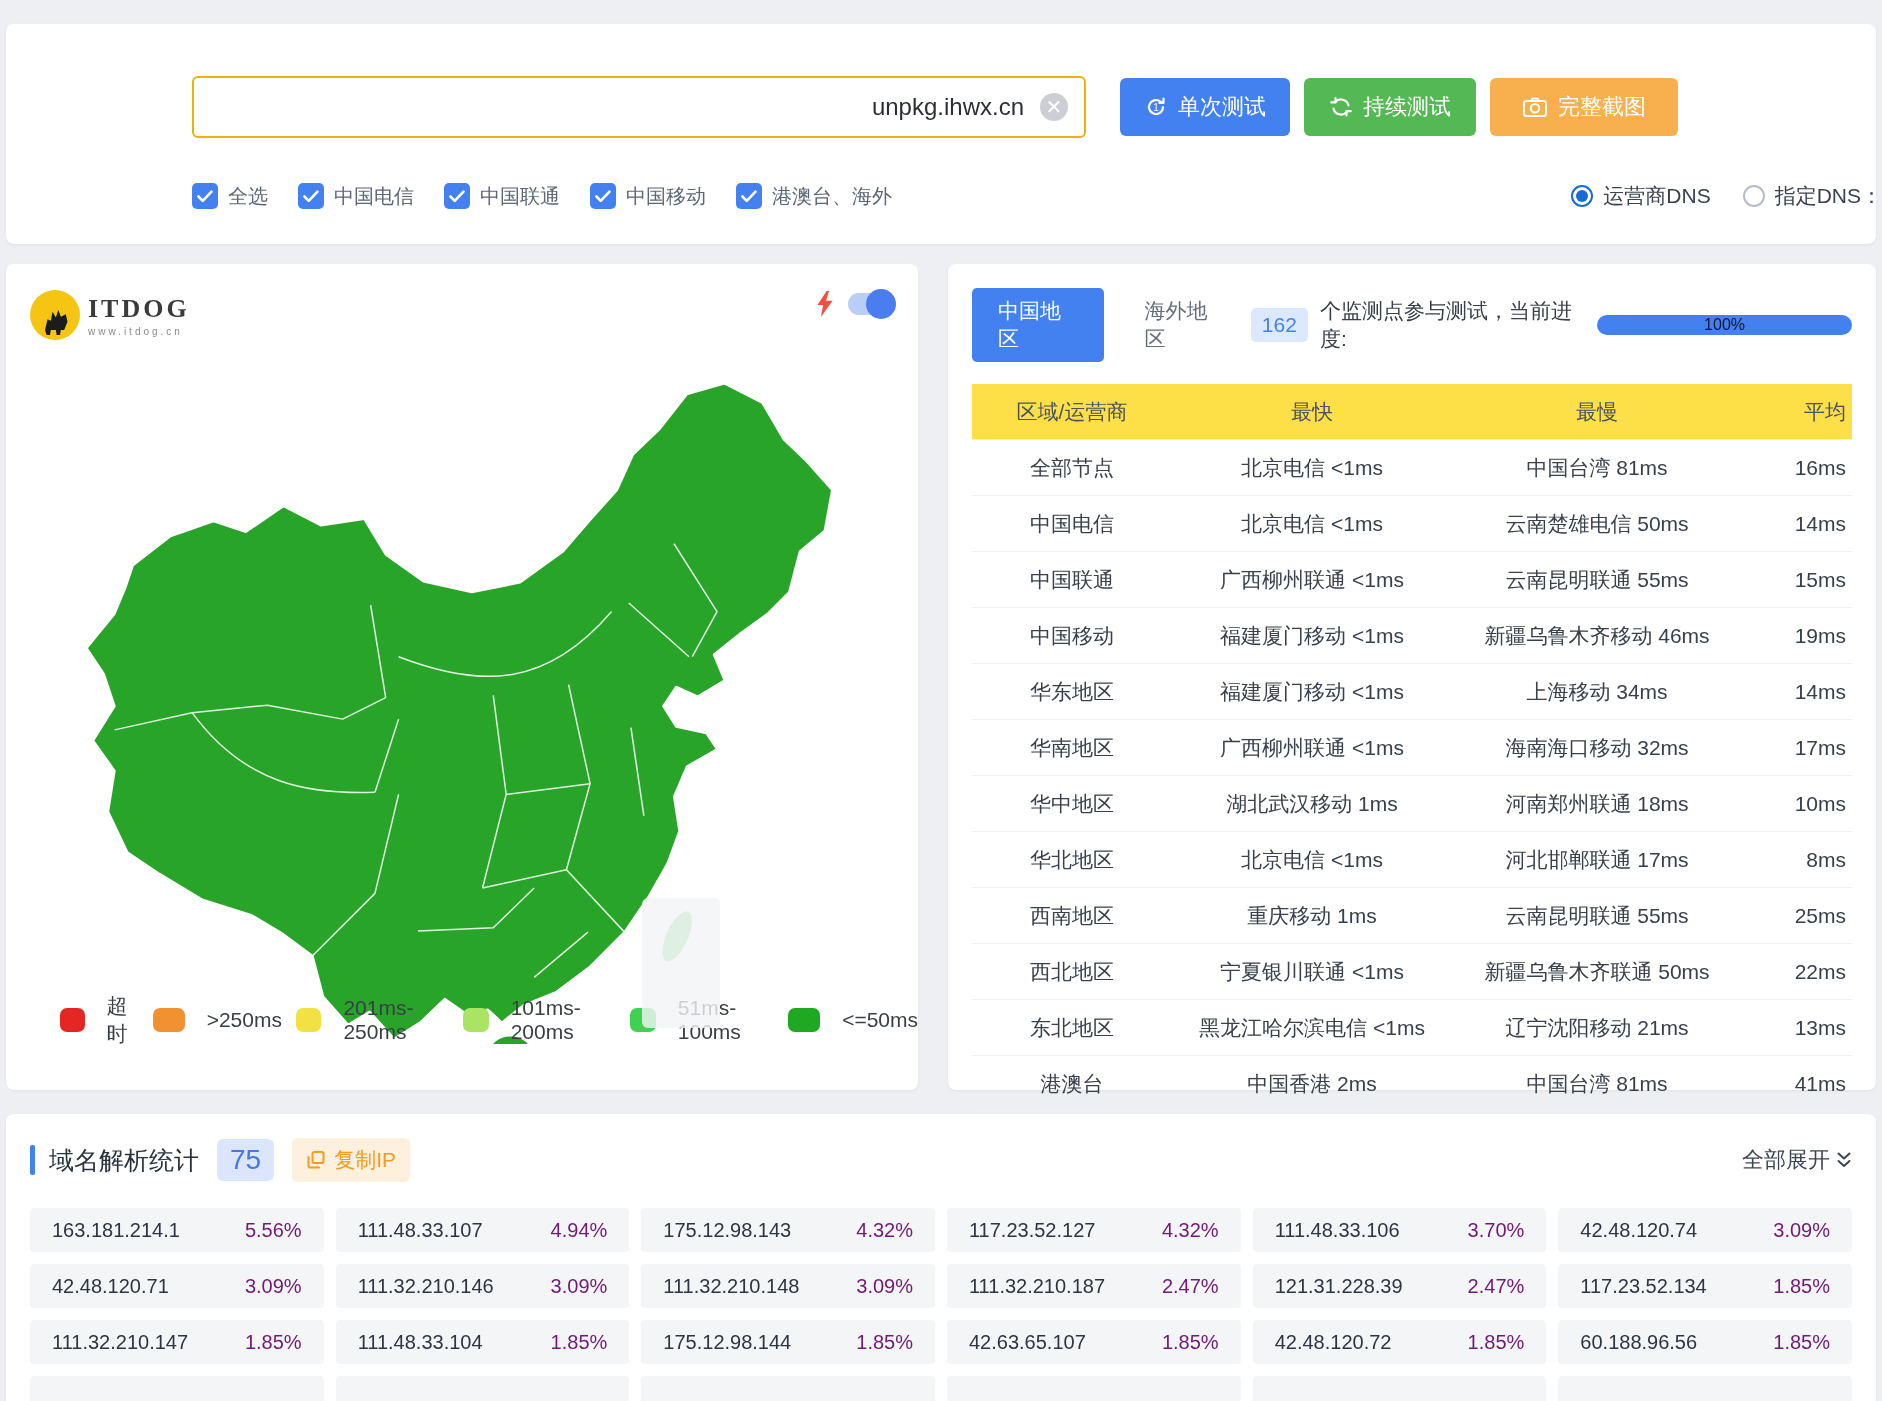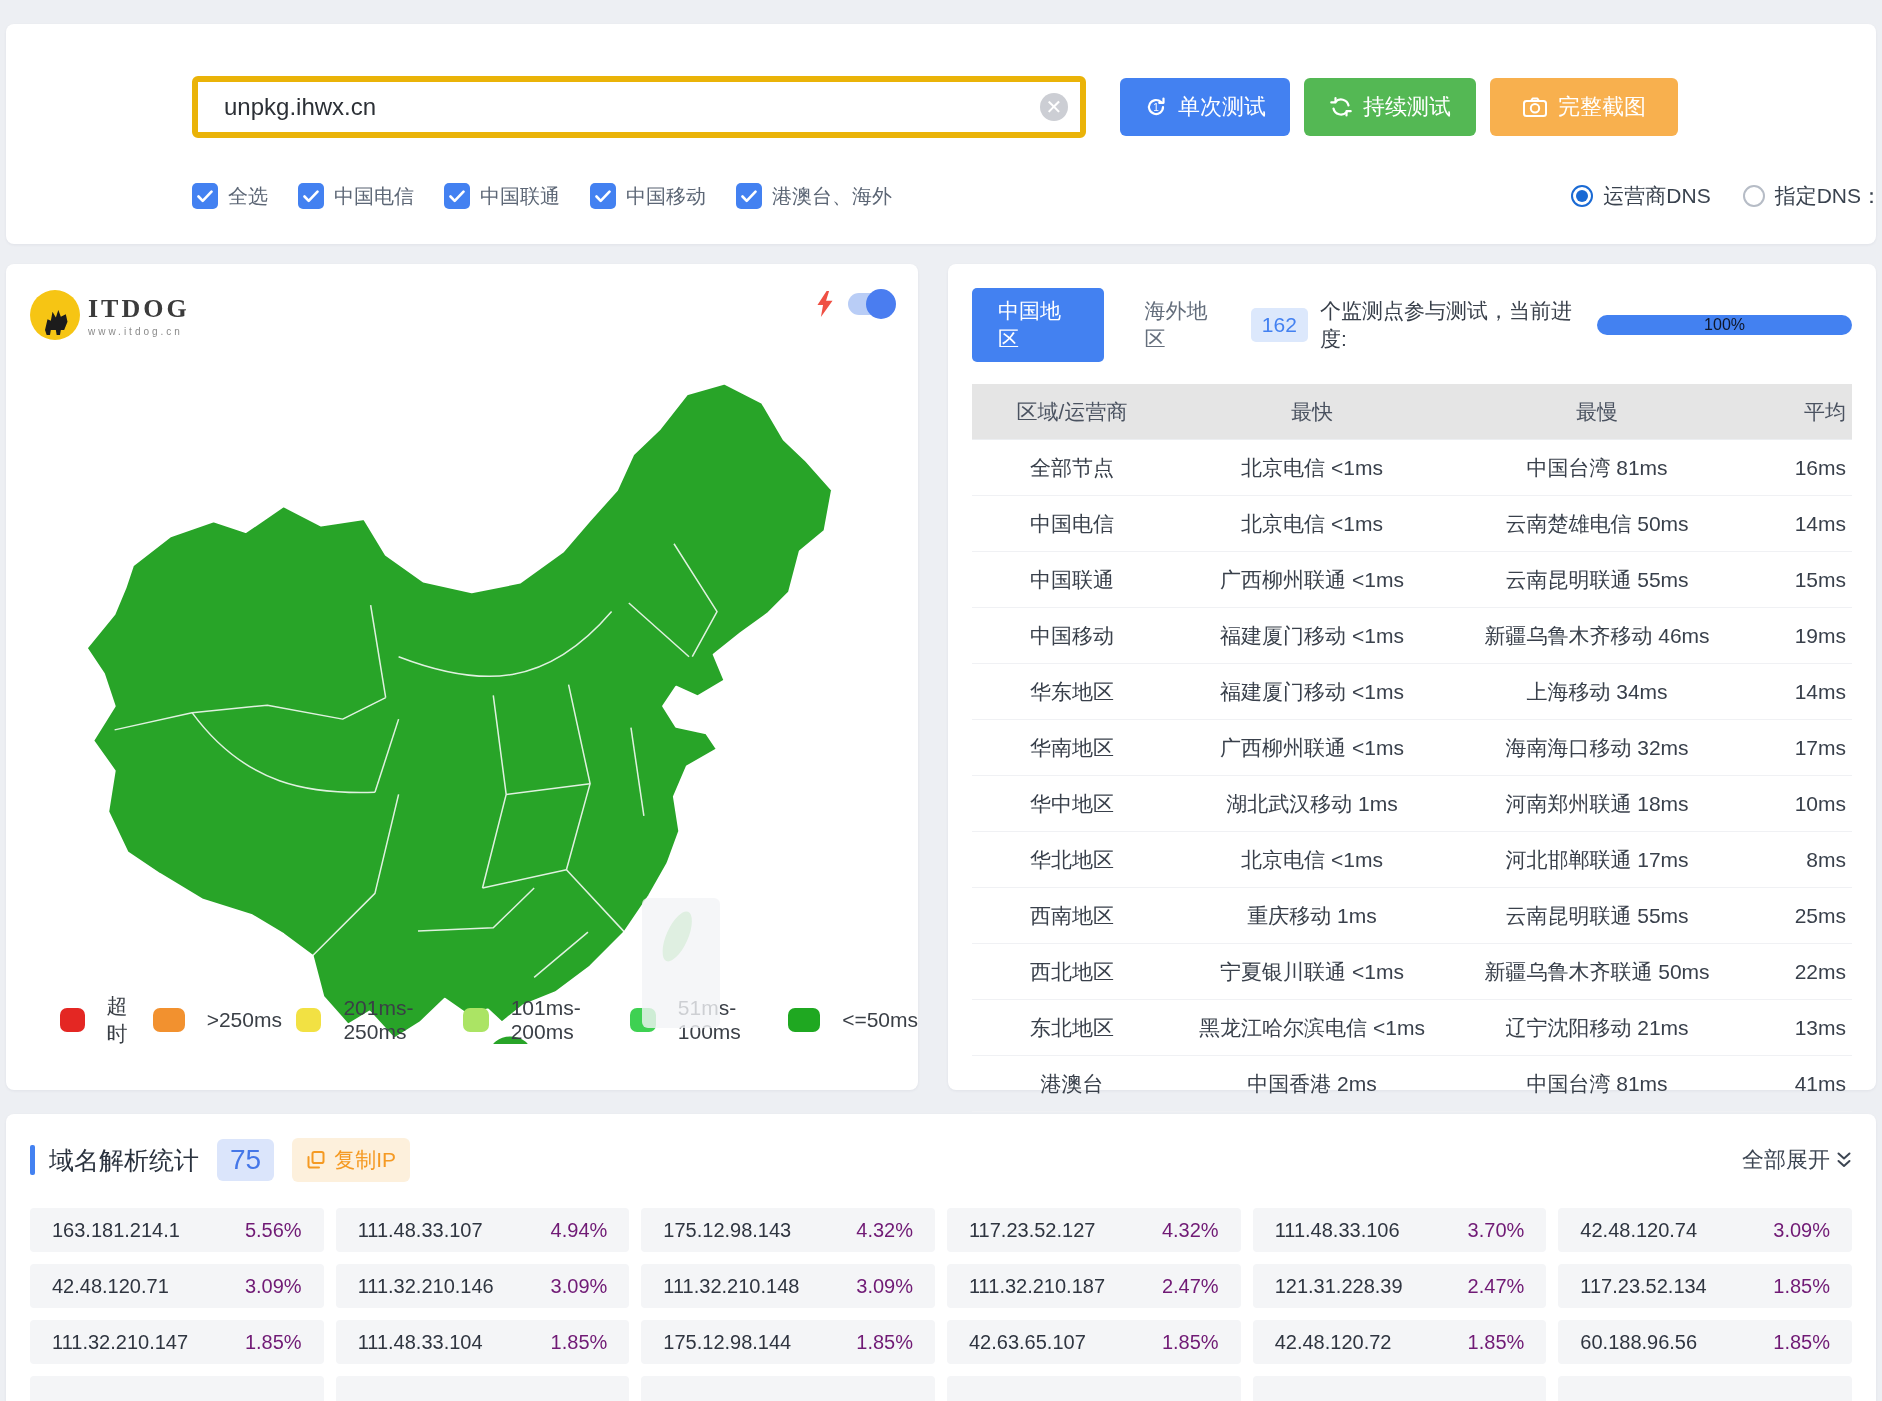--- a/index.html
+++ b/index.html
@@ -12,23 +12,24 @@
   .card {
     background:#fff; border-radius:8px;
     box-shadow:0 1px 3px rgba(30,40,60,.06);
   }
 
   
   .top-card { margin:24px 6px 0 6px; padding:52px 0 34px 186px; }
   .query-row { display:flex; align-items:center; }
   .host-input-wrap { position:relative; width:894px; }
   .host-input {
-    width:100%; height:62px; border:6px solid #eab308; border-radius:6px;
+    width:100%; height:62px; border:2px solid #eab308; border-radius:6px;
     font-size:24px; color:#2c3036; padding:0 60px 0 26px; outline:none;
     font-family:inherit;
+    text-align:right;
   }
   .clear-btn {
     position:absolute; right:18px; top:17px; width:28px; height:28px;
     background:#ccced4; border-radius:50%; border:none; cursor:pointer;
     color:#fff; font-size:20px; line-height:26px; text-align:center;
   }
   .btn {
     height:58px; border:none; border-radius:6px; color:#fff; font-size:22px;
     display:inline-flex; align-items:center; justify-content:center; gap:10px;
     cursor:pointer; font-family:inherit;
@@ -86,21 +87,21 @@
   .tab.active { background:#4381f1; color:#fff; }
   .tab.plain { color:#646e7c; margin-left:14px; }
   .monitor { margin-left:auto; display:flex; align-items:center; gap:12px; }
   .count-badge { background:#dce8fc; color:#4381f1; font-size:21px; padding:5px 11px; border-radius:5px; }
   .monitor-text { font-size:21px; color:#39404b; }
   .progress { width:268px; height:20px; border-radius:10px; background:#4381f1; display:flex; align-items:center; justify-content:center; }
   .progress-label { color:#0f172a; font-size:16px;text-align:right; }
 
   .rtable { margin-top:22px; width:100%; }
   .rrow { display:flex; align-items:center; height:56px; border-bottom:1px solid #f0f1f4; }
-  .rrow.head { background:#e5e5e5; border-bottom:1px solid #eceef1; }
+  .rrow.head { background:#fde047; border-bottom:1px solid #eceef1; }
   .c1 { width:200px; text-align:center; }
   .c2 { width:280px; text-align:center; }
   .c3 { width:290px; text-align:center; }
   .c4 { width:110px; text-align:right; padding-right:6px; }
   .rrow span { font-size:21px; color:#39404b; }
   .rrow.head span { color:#4a5260; }
 
   
   .bottom-card { margin:24px 6px 0 6px; padding:24px 24px; height:400px; }
   .stats-head { display:flex; align-items:center; }

